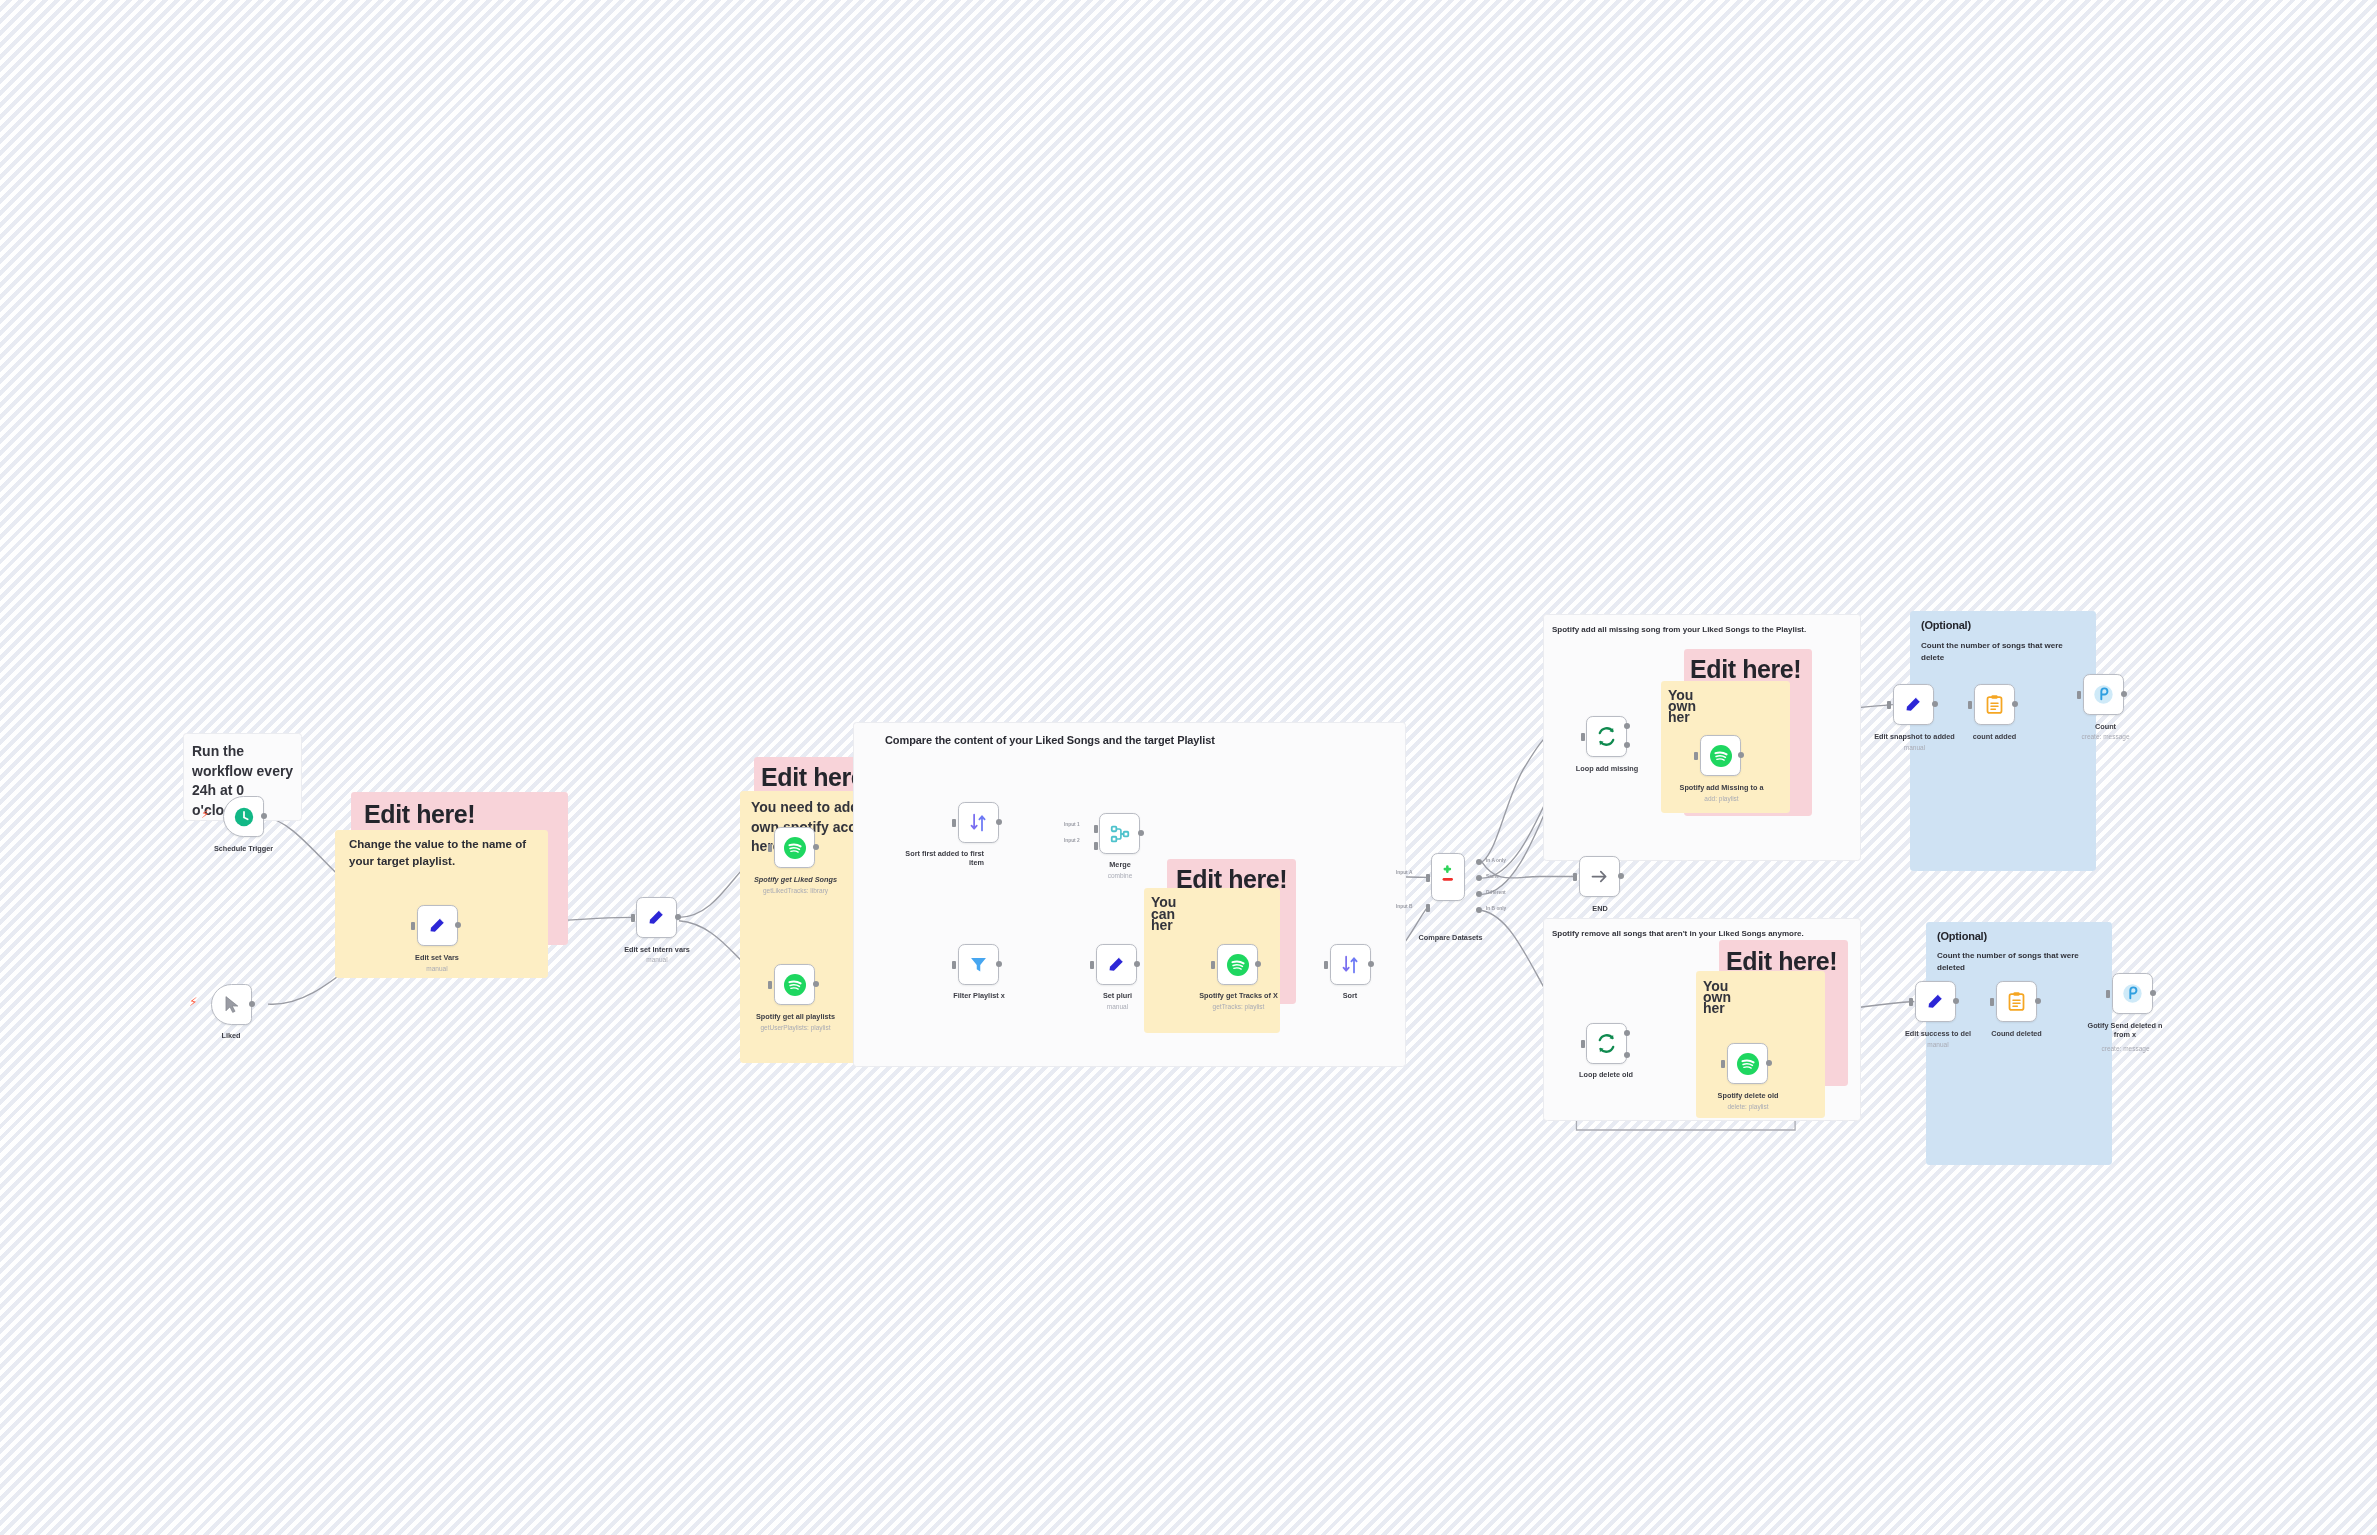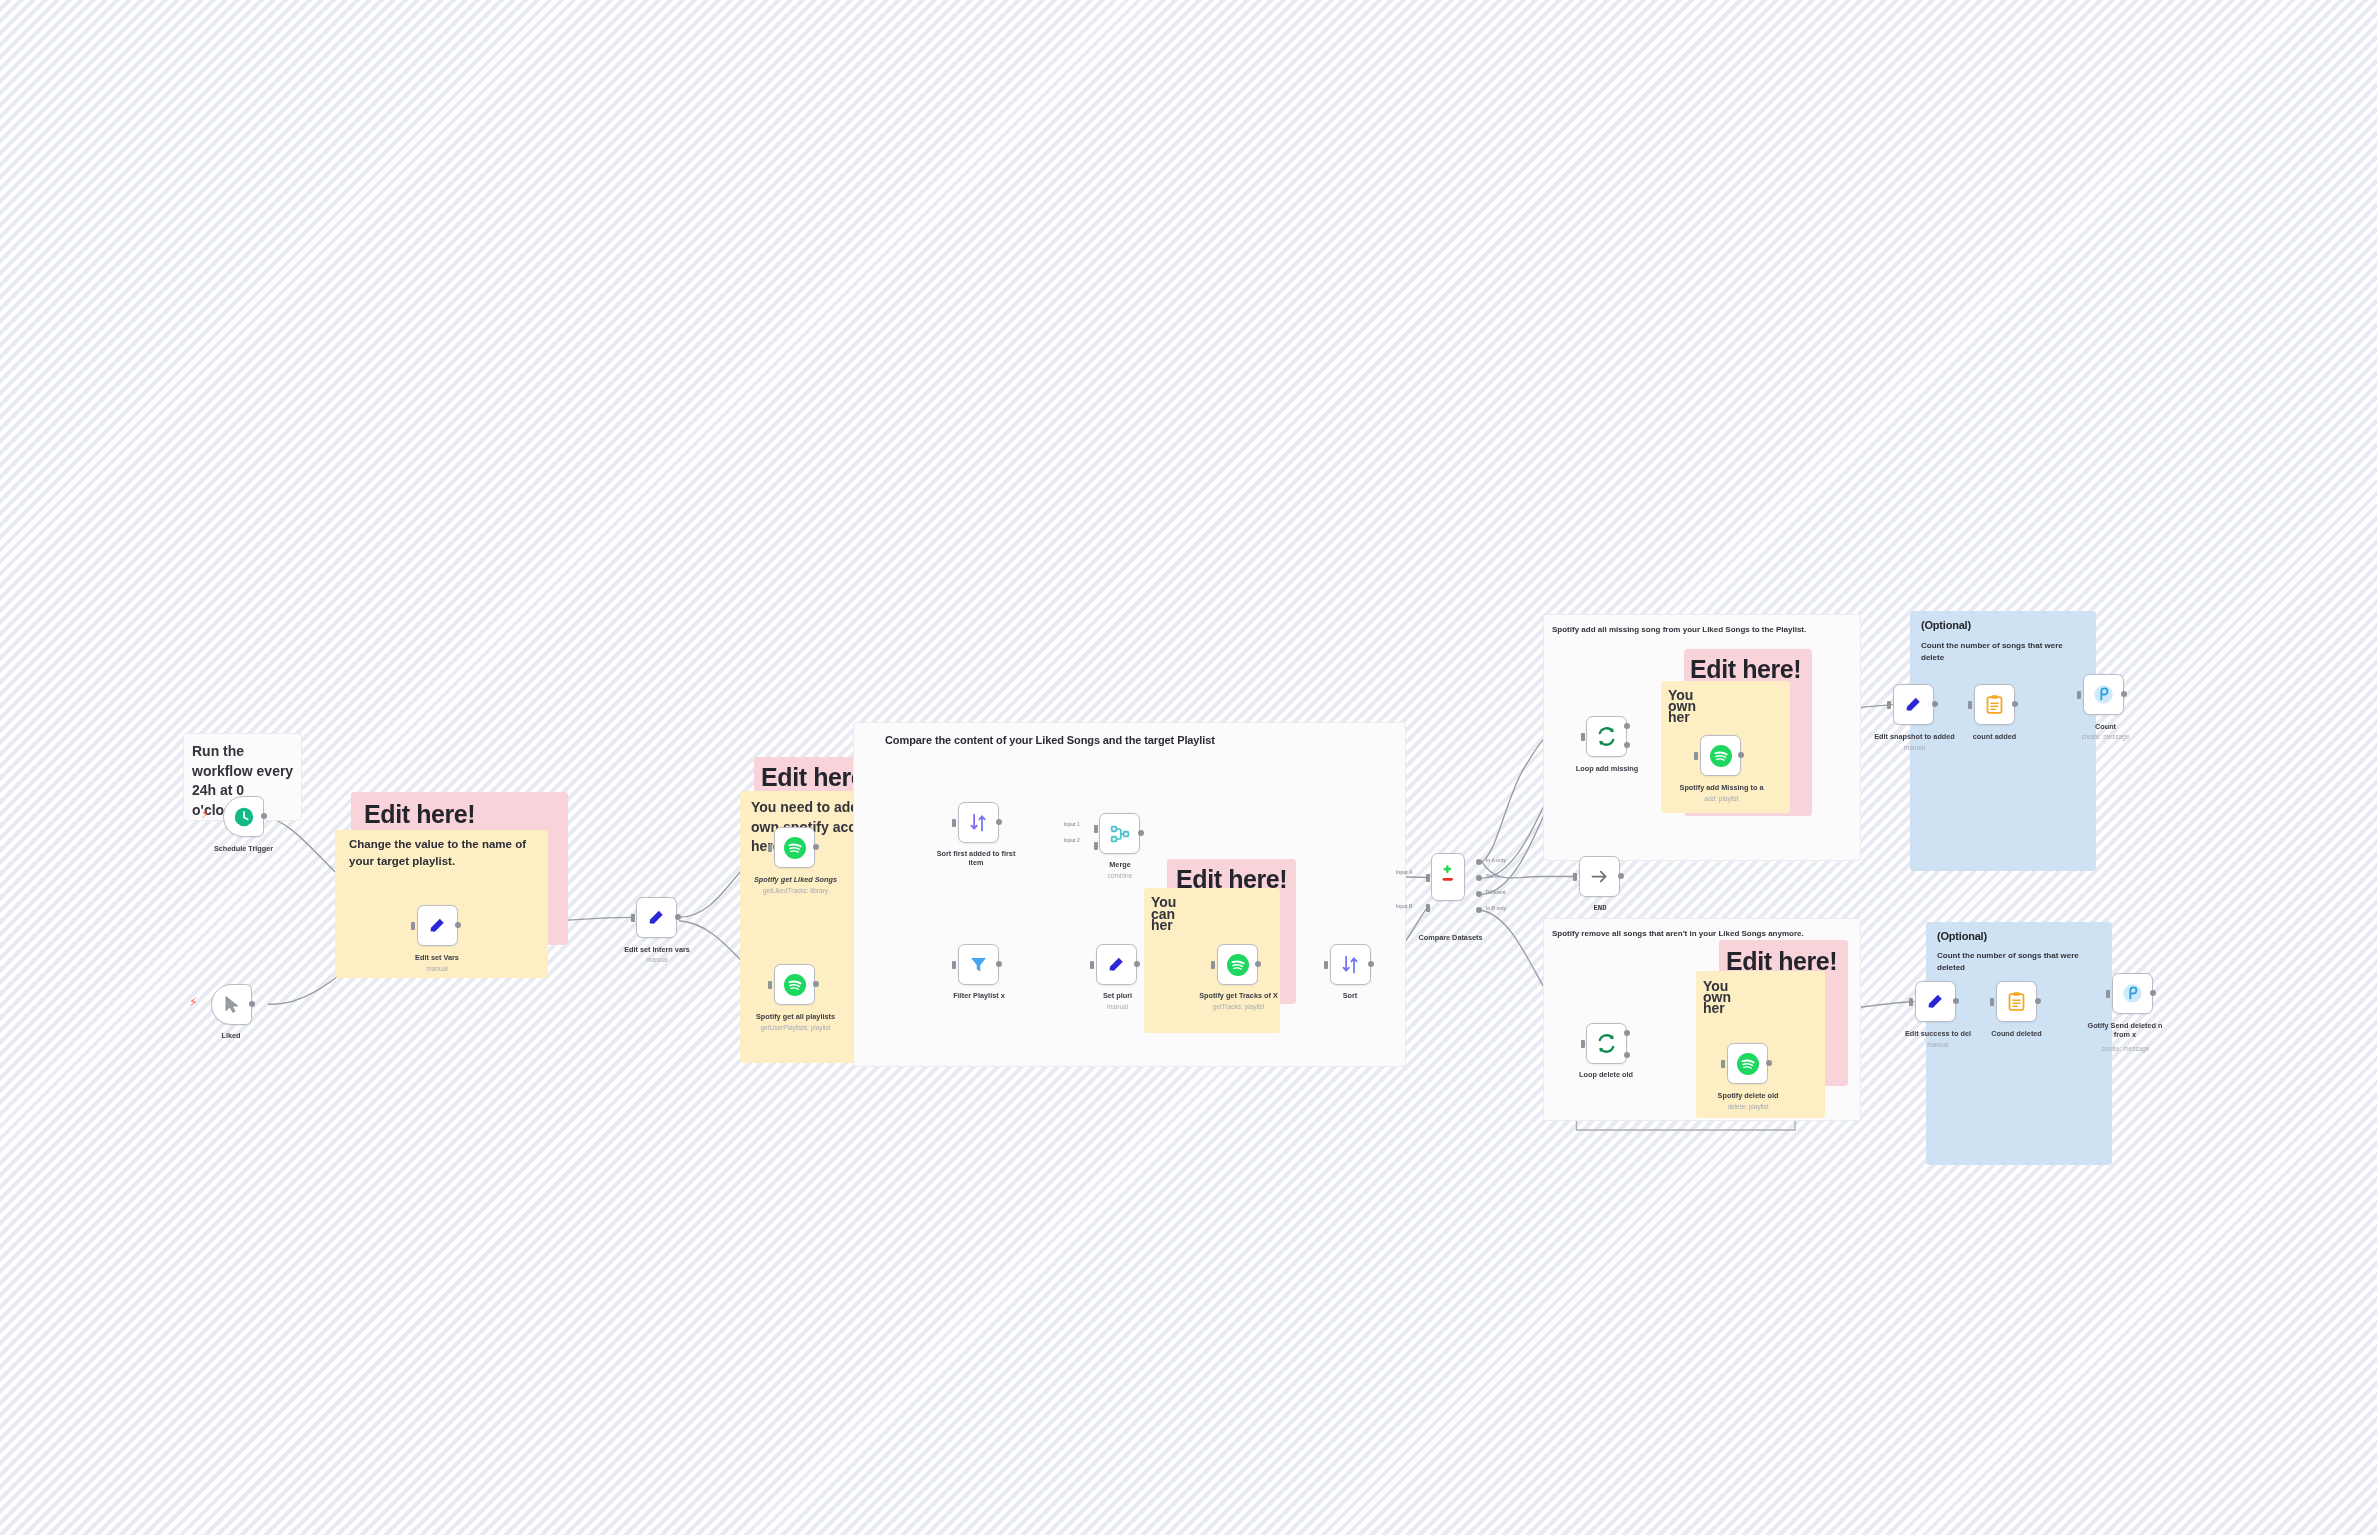--- a/index.html
+++ b/index.html
@@ -263,21 +263,21 @@
   <div class="node-sub" style="left:740px;top:1024px;width:111px;">getUserPlaylists: playlist</div>
 
   <div class="port-in" style="left:952px;top:819px;"></div>
   <div class="node" style="left:958px;top:802px;">
     <svg width="21" height="21" viewBox="0 0 24 24">
       <path d="M7 3 L7 19 M7 19 L4 15.5 M7 19 L10 15.5" stroke="#7a6ff0" stroke-width="2" fill="none" stroke-linecap="round" stroke-linejoin="round"></path>
       <path d="M16 21 L16 5 M16 5 L13 8.5 M16 5 L19 8.5" stroke="#6d79f5" stroke-width="2" fill="none" stroke-linecap="round" stroke-linejoin="round"></path>
     </svg>
   </div>
   <div class="port" style="left:996px;top:819px;"></div>
-  <div class="node-label" style="left:932px;top:849px;width:88px;white-space:normal;">Sort first added to first item</div>
+  <div class="node-label" style="left:896px;top:849px;width:88px;white-space:normal;text-align:right;">Sort first added to first item</div>
 
   <div class="port-lbl" style="left:1064px;top:822px;">Input 1</div>
   <div class="port-in" style="left:1094px;top:825px;"></div>
   <div class="port-lbl" style="left:1064px;top:838px;">Input 2</div>
   <div class="port-in" style="left:1094px;top:842px;"></div>
   <div class="node" style="left:1099px;top:813px;">
     <svg width="22" height="22" viewBox="0 0 24 24">
       <rect x="3" y="4" width="5" height="5" rx="1" fill="none" stroke="#4dc2cc" stroke-width="2"></rect>
       <rect x="3" y="15" width="5" height="5" rx="1" fill="none" stroke="#4dc2cc" stroke-width="2"></rect>
       <rect x="16" y="9.5" width="5" height="5" rx="1" fill="none" stroke="#4dc2cc" stroke-width="2"></rect>
@@ -378,21 +378,21 @@
   <div class="node-label" style="left:1666px;top:783px;width:111px;">Spotify add Missing to a</div>
   <div class="node-sub" style="left:1666px;top:795px;width:111px;">add: playlist</div>
 
   <div class="port-in" style="left:1573px;top:873px;"></div>
   <div class="node" style="left:1579px;top:856px;">
     <svg width="21" height="21" viewBox="0 0 24 24">
       <path d="M4 12 H19 M13.5 6.5 L19 12 L13.5 17.5" stroke="#6f717a" stroke-width="2" fill="none" stroke-linecap="round" stroke-linejoin="round"></path>
     </svg>
   </div>
   <div class="port" style="left:1618px;top:873px;"></div>
-  <div class="node-label" style="left:1571px;top:904px;width:58px;font-family:Liberation Mono, monospace;">END</div>
+  <div class="node-label" style="left:1571px;top:904px;width:58px;">END</div>
 
   <div class="port-in" style="left:1581px;top:1040px;"></div>
   <div class="node" style="left:1586px;top:1023px;">
     <svg width="23" height="23" viewBox="0 0 24 24">
       <path d="M5 8.5 A7.6 7.6 0 0 1 18.2 6.4" stroke="#0f8a4f" stroke-width="2.4" fill="none" stroke-linecap="round"></path>
       <path d="M18.9 3 L19.2 7.1 L15.1 6.7 Z" fill="#0f8a4f"></path>
       <path d="M19 15.5 A7.6 7.6 0 0 1 5.8 17.6" stroke="#0f8a4f" stroke-width="2.4" fill="none" stroke-linecap="round"></path>
       <path d="M5.1 21 L4.8 16.9 L8.9 17.3 Z" fill="#0f8a4f"></path>
     </svg>
   </div>

